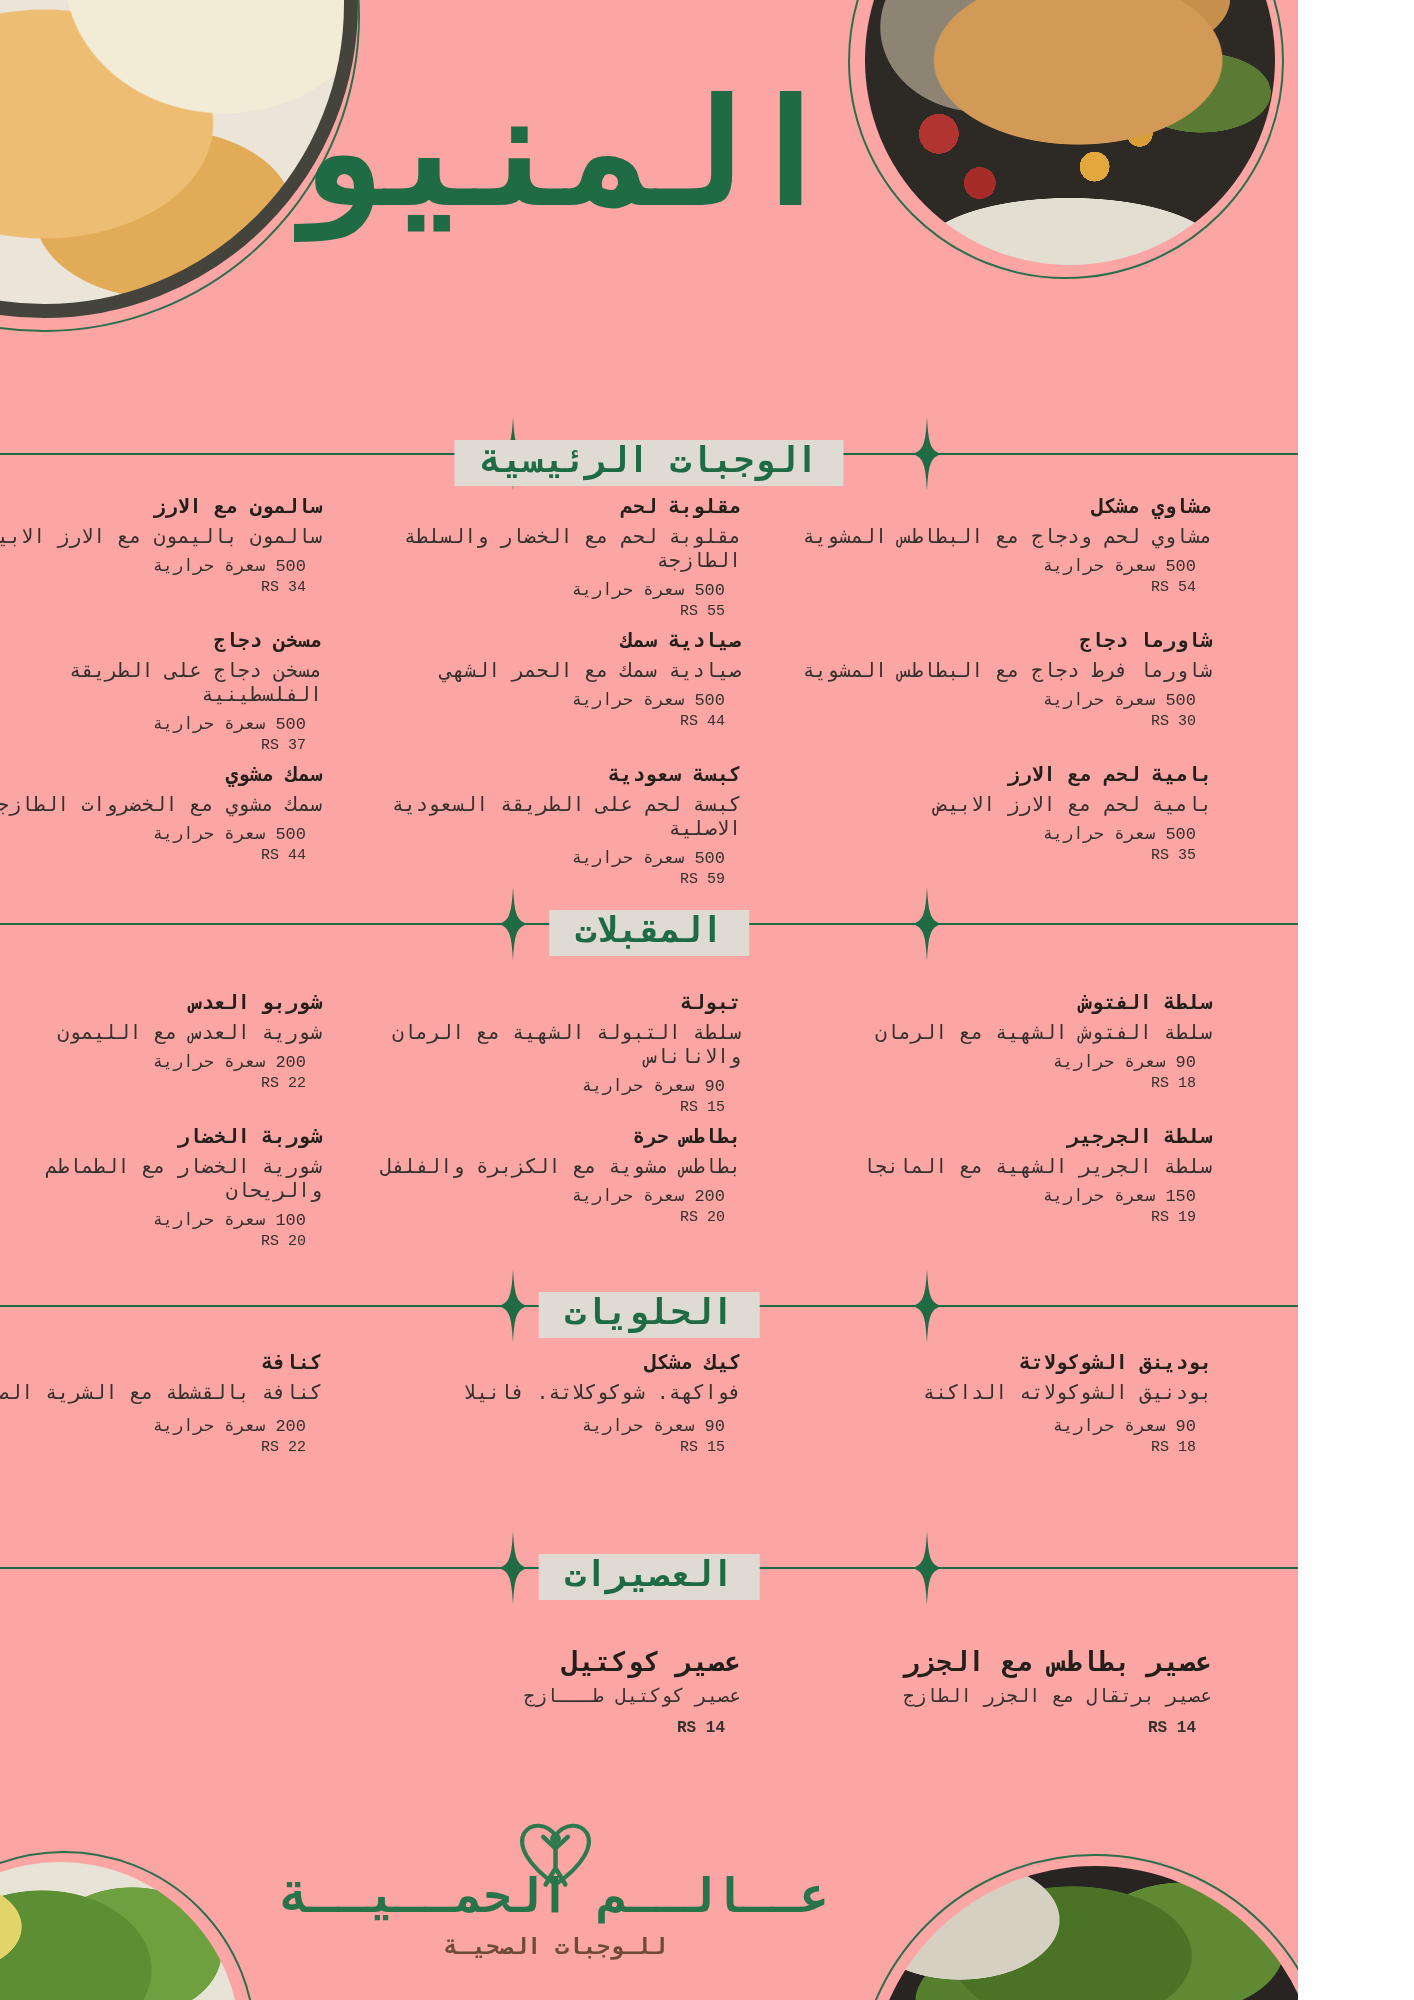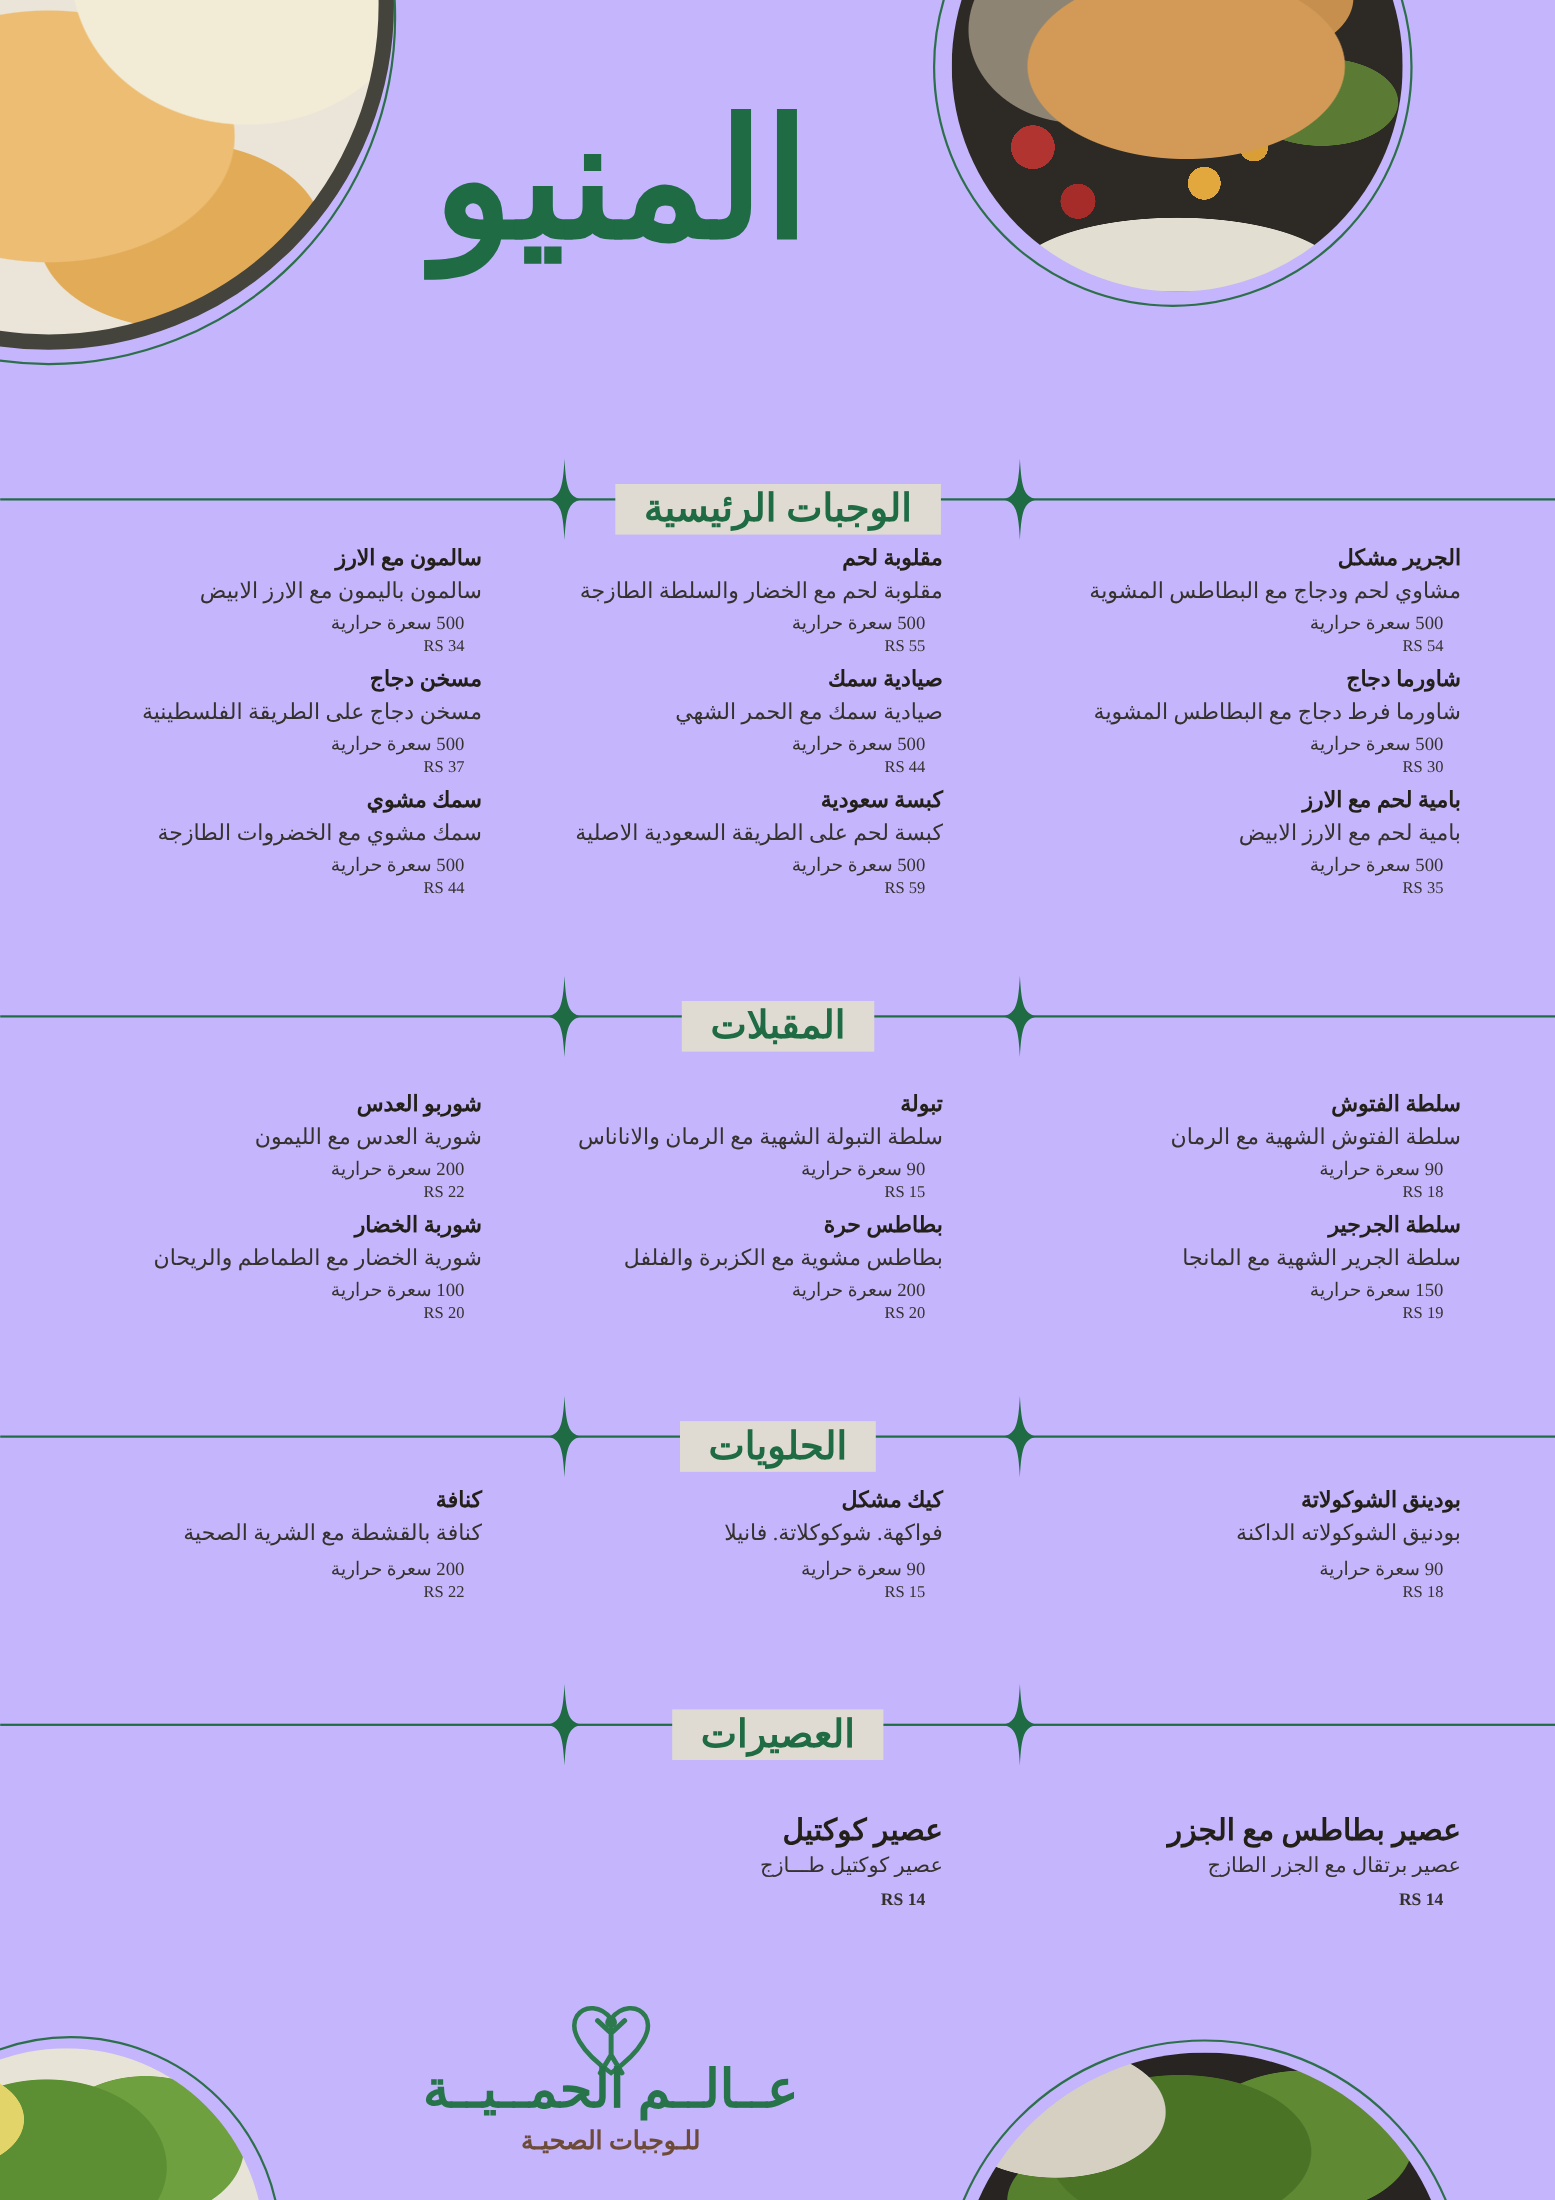--- a/index.html
+++ b/index.html
@@ -1,19 +1,19 @@
 <!DOCTYPE html>
 <html lang="ar"><head>
 <meta charset="utf-8">
 <style>
   html,body { margin:0; padding:0; }
   .page {
-    position:relative; width:1414px; height:2000px;
-    background:#c4b5fd; overflow:hidden;
-    font-family:Liberation Serif, serif;
+    position:relative; width:1298px; height:2000px;
+    background:#fca5a5; overflow:hidden;
+    font-family:Liberation Mono, monospace;
     direction:rtl;
   }
 
   
   .photo { position:absolute; border-radius:50%; }
   .ring  { position:absolute; border-radius:50%; border:2px solid #2c6f4a; pointer-events:none; }
 
   .photo-tl { left:-270px; top:-310px; width:600px; height:600px; border:14px solid #45443c;
     background-color:#eae5d8;
     background-image:
@@ -135,21 +135,21 @@
         <path d="M15 0 C16.5 28,19 34,30 37 C19 40,16.5 46,15 74 C13.5 46,11 40,0 37 C11 34,13.5 28,15 0 Z"></path>
       </svg>
     <svg class="sparkle sp2" viewBox="0 0 30 74">
         <path d="M15 0 C16.5 28,19 34,30 37 C19 40,16.5 46,15 74 C13.5 46,11 40,0 37 C11 34,13.5 28,15 0 Z"></path>
       </svg>
     <div class="label">الوجبات الرئيسية</div>
   </div>
 
   <div class="grid mains" style="top:496px">
     <div class="item">
-      <div class="item-title">الجرير مشكل</div>
+      <div class="item-title">مشاوي مشكل</div>
       <div class="item-desc">مشاوي لحم ودجاج مع البطاطس المشوية</div>
       <div class="item-cal">500 سعرة حرارية</div>
       <div class="item-price">54 RS</div>
     </div>
     <div class="item">
       <div class="item-title">مقلوبة لحم</div>
       <div class="item-desc">مقلوبة لحم مع الخضار والسلطة الطازجة</div>
       <div class="item-cal">500 سعرة حرارية</div>
       <div class="item-price">55 RS</div>
     </div>

